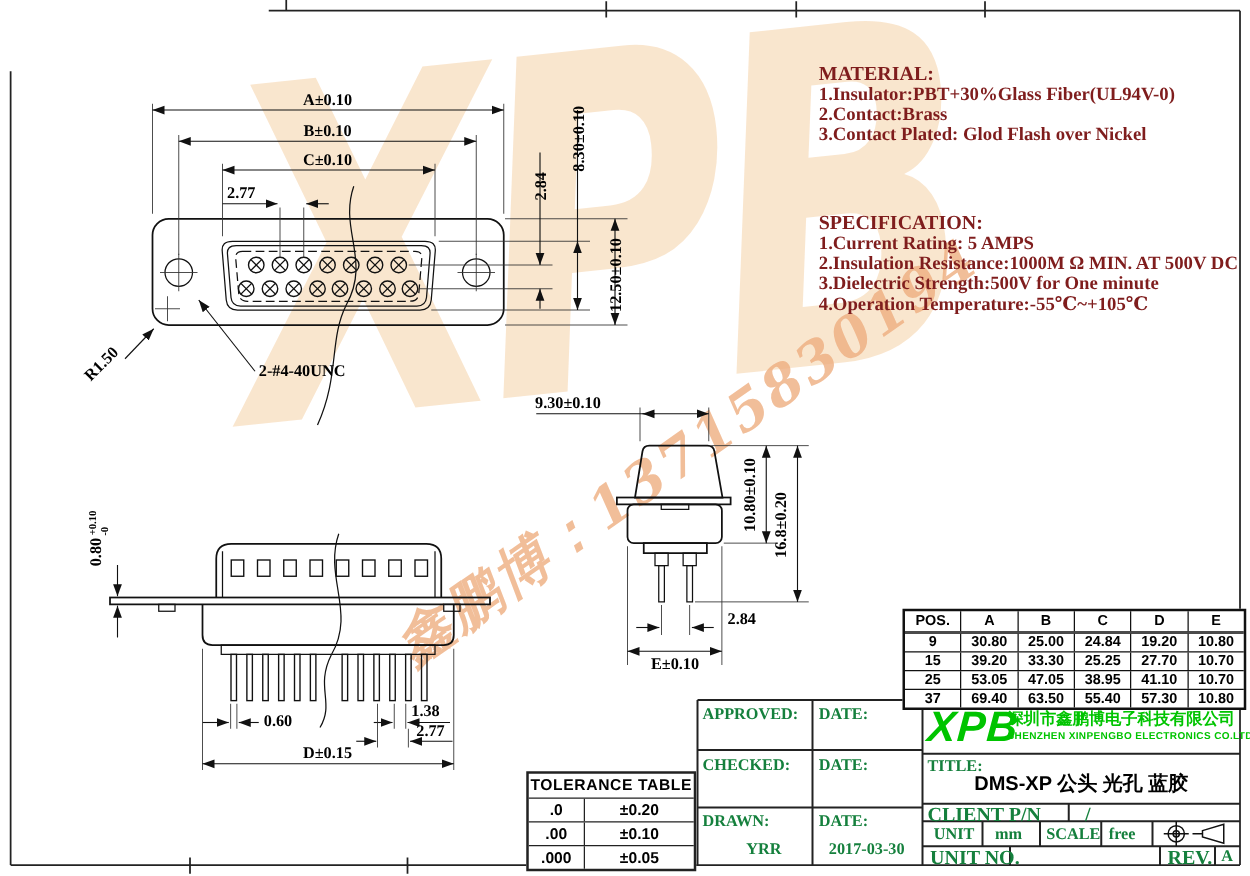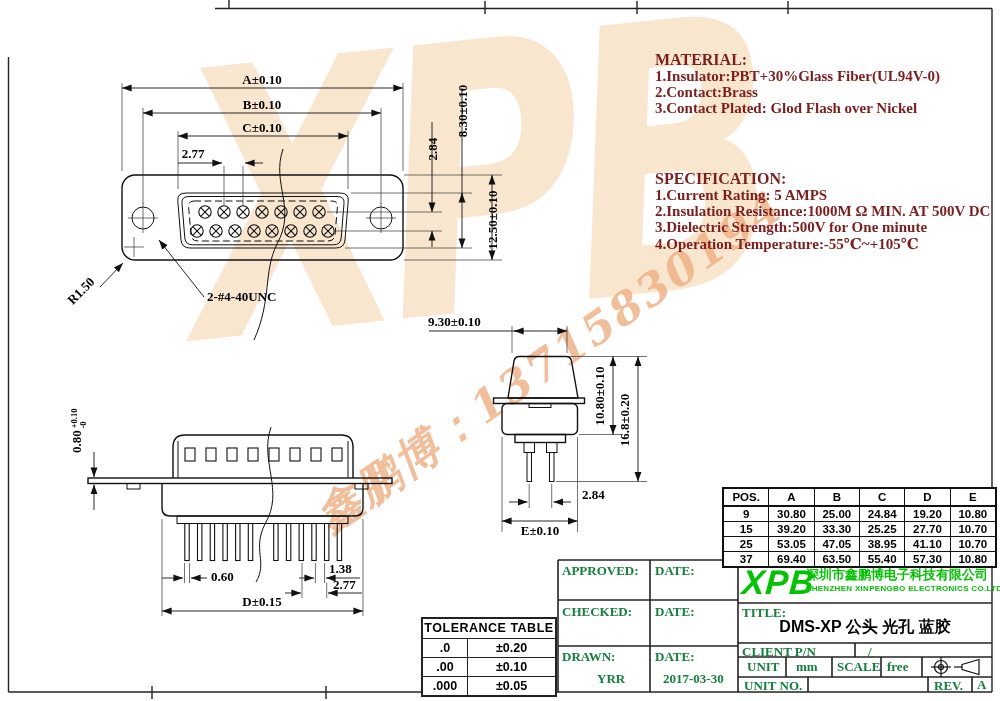--- a/index.html
+++ b/index.html
@@ -39,21 +39,21 @@
   .pc{flex:1;text-align:center;line-height:14px;}
   .ph .pc{line-height:16px;}
   .pc+.pc{border-left:1px solid #111;}
   .tol-table{position:absolute;left:421px;top:617px;width:132px;border:2px solid #222;background:#fff;z-index:2;
              font:bold 12.5px "Liberation Sans","DejaVu Sans",sans-serif;}
   .tol-hdr{height:19px;text-align:center;line-height:19px;letter-spacing:.5px;}
   .tol-row{display:flex;height:18px;border-top:1.5px solid #222;}
   .tol-c1{width:44px;border-right:1.5px solid #222;text-align:center;line-height:18px;}
   .tol-c2{flex:1;text-align:center;line-height:18px;}
   .tb{position:absolute;z-index:2;font:bold 13px "Liberation Serif","DejaVu Serif",serif;color:#15803d;white-space:nowrap;}
-  .tb-sm{font-size:13px;}
+  .tb-sm{font-size:16px;}
   .logo{position:absolute;left:742px;top:563px;z-index:2;color:#00c400;
         font:italic 900 34px "Liberation Sans","DejaVu Sans",sans-serif;letter-spacing:1px;transform:skewX(-4deg);}
   .co-cn{position:absolute;left:806px;top:566px;z-index:2;color:#00c400;width:184px;
          font:bold 13px "Liberation Sans","DejaVu Sans",sans-serif;white-space:nowrap;}
   .co-en{position:absolute;left:806px;top:584px;z-index:2;color:#00c400;
          font:bold 8px "Liberation Sans","DejaVu Sans",sans-serif;letter-spacing:.3px;white-space:nowrap;}
   .dwg-title{position:absolute;left:738px;top:617px;width:254px;text-align:center;z-index:2;
              font:bold 16px "Liberation Sans","DejaVu Sans",sans-serif;white-space:nowrap;}
 </style>
 </head>

